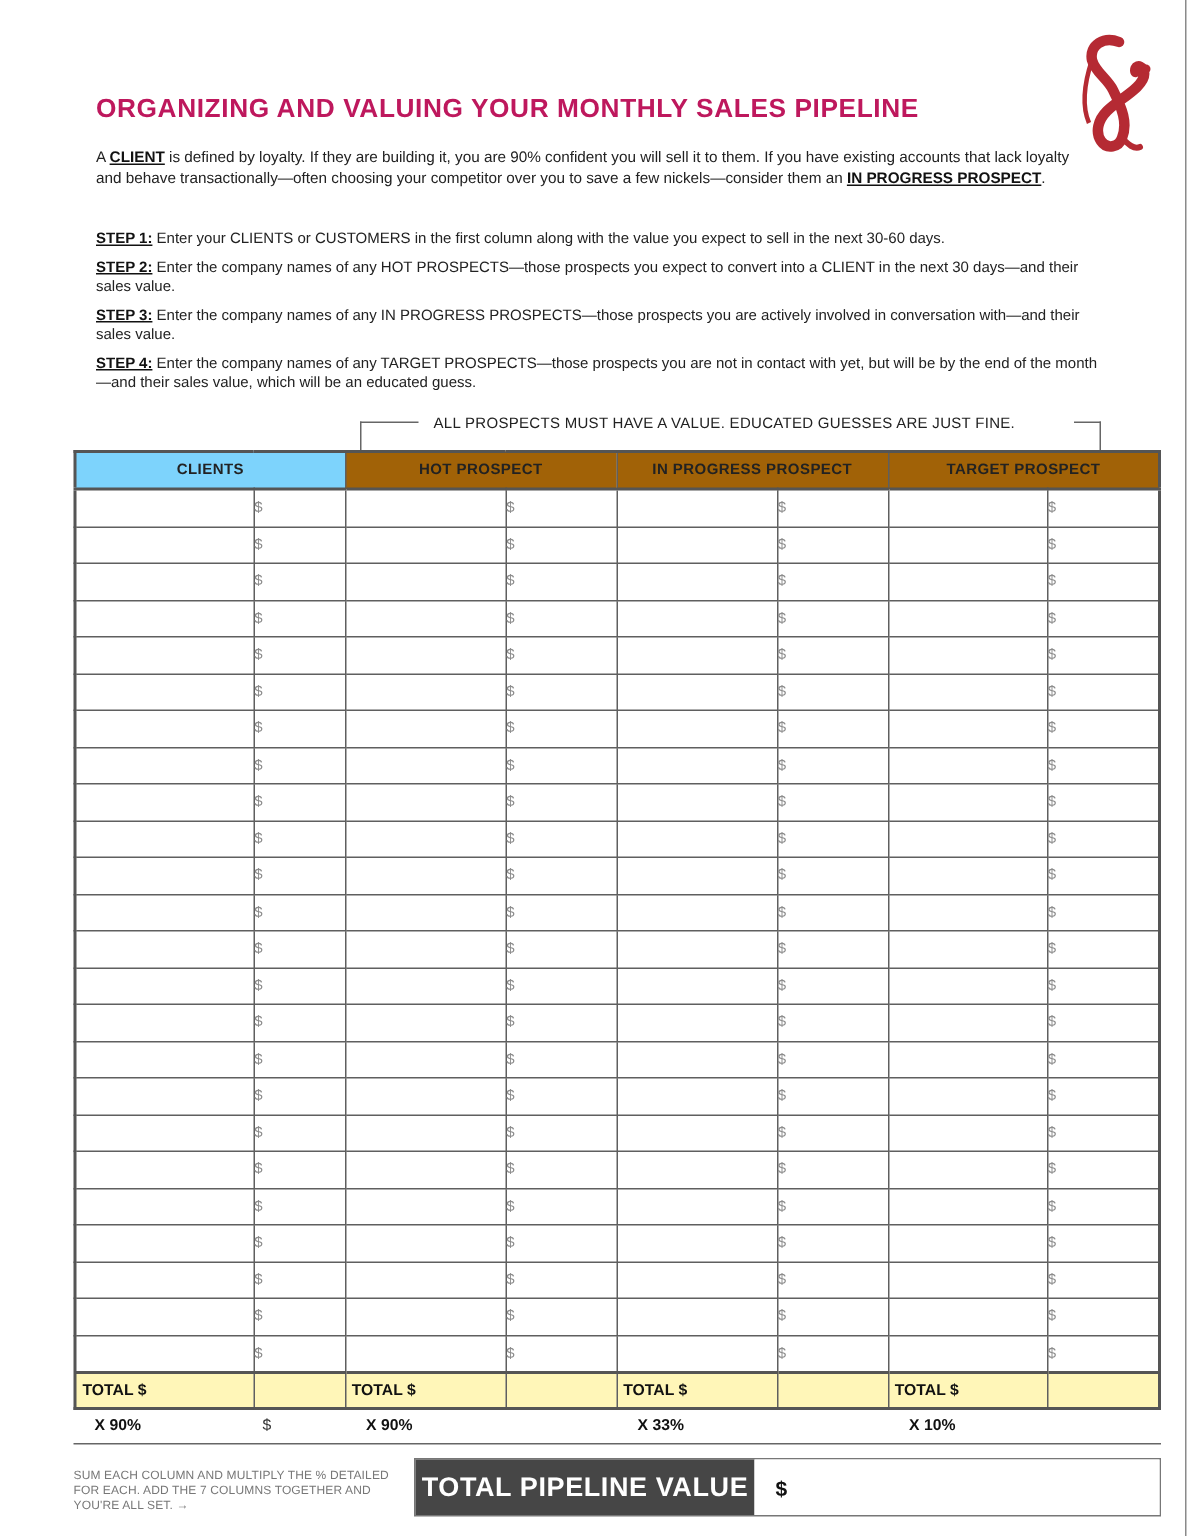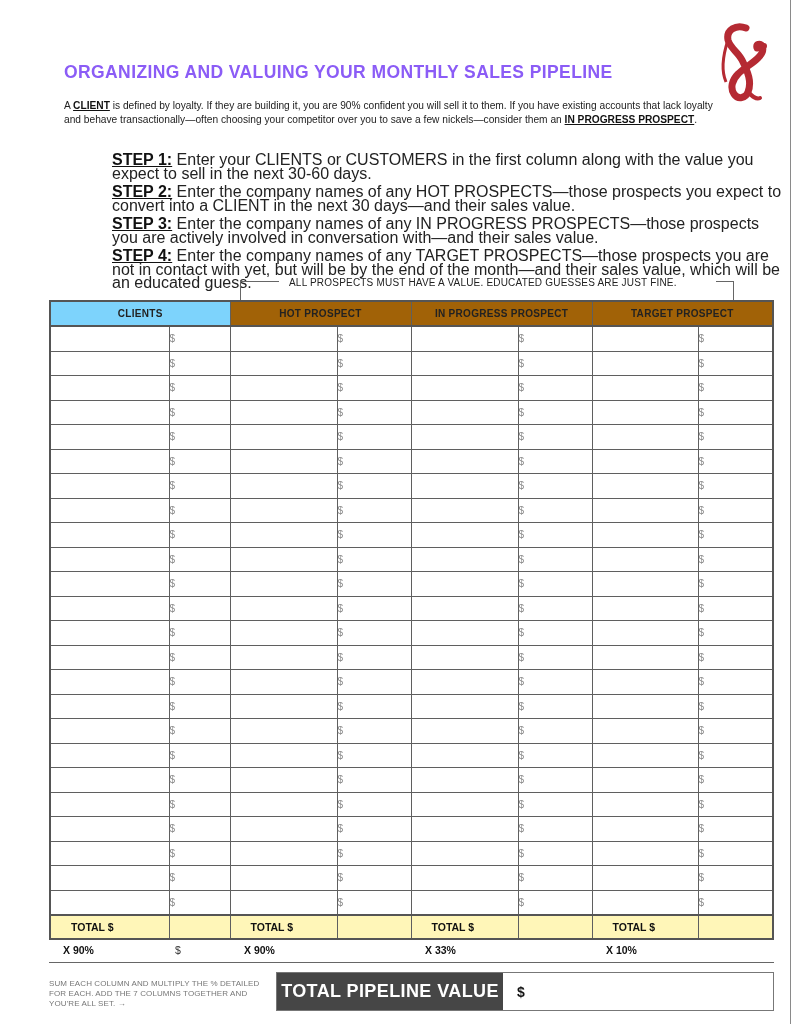--- a/index.html
+++ b/index.html
@@ -5,27 +5,27 @@
   html, body { margin: 0; padding: 0; }
   body {
     width: 792px; height: 1024px; position: relative; overflow: hidden;
     background: #ffffff; color: #1a1a1a;
     font-family: "Liberation Sans", "DejaVu Sans", sans-serif;
   }
   .page-edge { position: absolute; left: 790px; top: 0; width: 1px; height: 1024px; background: #8a8a8a; }
   .logo { position: absolute; left: 708px; top: 22px; width: 66px; height: 80px; }
   .title {
     position: absolute; left: 64px; top: 62px; margin: 0;
-    font-size: 17.5px; font-weight: 700; letter-spacing: 0.4px; color: #8b5cf6;
+    font-size: 17.5px; font-weight: 700; letter-spacing: 0.4px; color: #be185d;
   }
   .intro {
     position: absolute; left: 64px; top: 99px; width: 660px;
     font-size: 10.2px; line-height: 14px; color: #222;
   }
-  .steps { position: absolute; left: 64px; top: 153px; width: 670px; font-size: 16px; line-height: 13.5px; color: #222; margin-left: 48px; }
+  .steps { position: absolute; left: 64px; top: 153px; width: 670px; font-size: 10px; line-height: 13.5px; color: #222; }
   .step { margin: 0 0 5px 0; }
   b { font-weight: 700; color: #111; text-decoration: underline; }
 
   .bracket-note {
     position: absolute; left: 289px; top: 277px;
     font-size: 10px; letter-spacing: 0.2px; color: #222;
   }
   .bracket { position: absolute; border-color: #666; border-style: solid; }
   .bracket-left { left: 240px; top: 281px; width: 38px; height: 18px; border-width: 1px 0 0 1px; }
   .bracket-right { left: 716px; top: 281px; width: 17px; height: 18px; border-width: 1px 1px 0 0; }
@@ -41,21 +41,21 @@
     text-align: center; border-bottom: 2px solid #555;
   }
   th.clients { background: #7dd3fc; }
   th.prospect { background: #a16207; }
   th + th { border-left: 2px solid #555; }
   table.pipeline td { height: 23.5px; }
   td.val { font-size: 10px; color: #8c8c8c; padding-left: 6px; }
   td.group-start { border-left: 2px solid #555; }
   tr.total-row td {
     background: #fff6b8; height: 22px; font-size: 10.5px; font-weight: 700; color: #111;
-    border-top: 2px solid #555; padding-left: 20px;
+    border-top: 2px solid #555; padding-left: 4px;
   }
   tr.total-row td.blank { padding: 0; border-left: 1px solid #fbe99a; }
 
   .mult-row { position: absolute; left: 49px; top: 938px; width: 725px; height: 24px; border-bottom: 1.5px solid #666; }
   .mult { position: absolute; top: 6px; font-size: 10.5px; font-weight: 700; color: #111; }
   .mult-dollar { position: absolute; top: 6px; font-size: 10.5px; color: #333; }
 
   .footnote {
     position: absolute; left: 49px; top: 979px; width: 215px;
     font-size: 8px; line-height: 9.8px; color: #777; letter-spacing: 0.1px;

